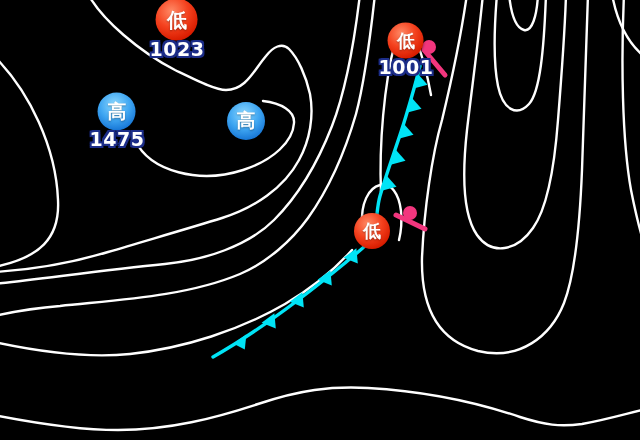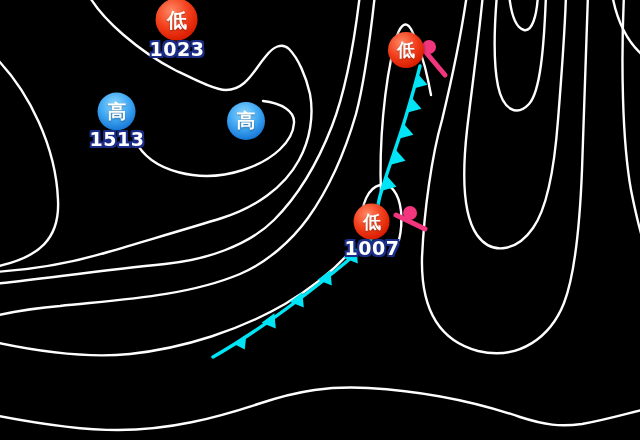--- a/index.html
+++ b/index.html
@@ -94,35 +94,35 @@
     <div class="circle low-c c42">
       <span>低</span>
     </div>
     <div class="val">1023</div>
   </div>
 
   <div class="sys" style="left:117px;top:121px">
     <div class="circle high-c c38">
       <span>高</span>
     </div>
-    <div class="val">1513</div>
+    <div class="val">1475</div>
   </div>
 
   <div class="sys" style="left:246px;top:121px">
     <div class="circle high-c c38">
       <span>高</span>
     </div>
   </div>
 
   <div class="sys" style="left:406px;top:50px">
     <div class="circle low-c c36">
       <span>低</span>
     </div>
+    <div class="val">1001</div>
   </div>
 
   <div class="sys" style="left:372px;top:231px">
     <div class="circle low-c c36">
       <span>低</span>
     </div>
-    <div class="val">1007</div>
   </div>
 
 </div>
 
 </body></html>

